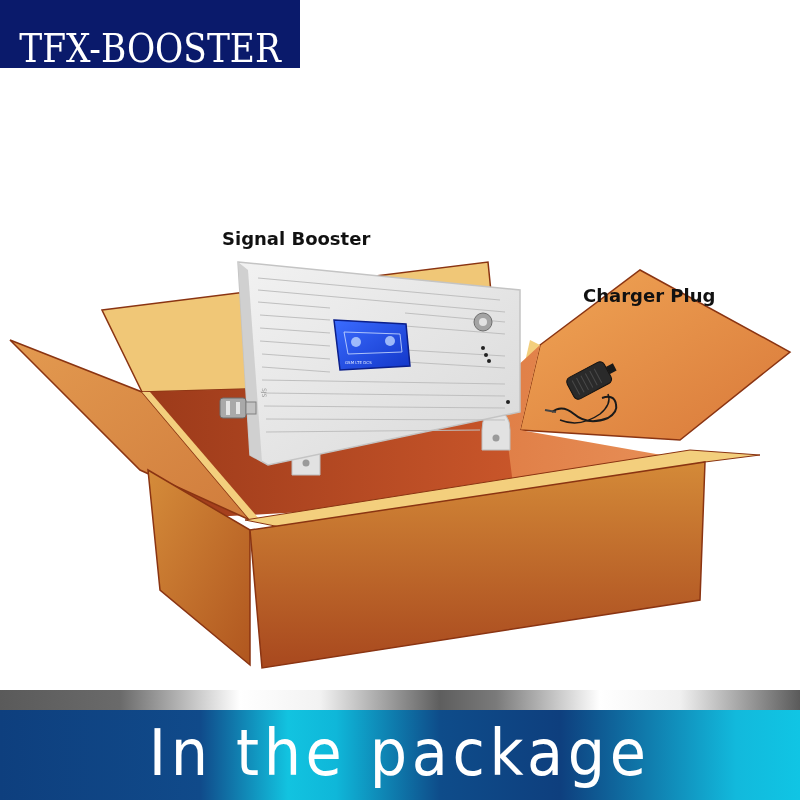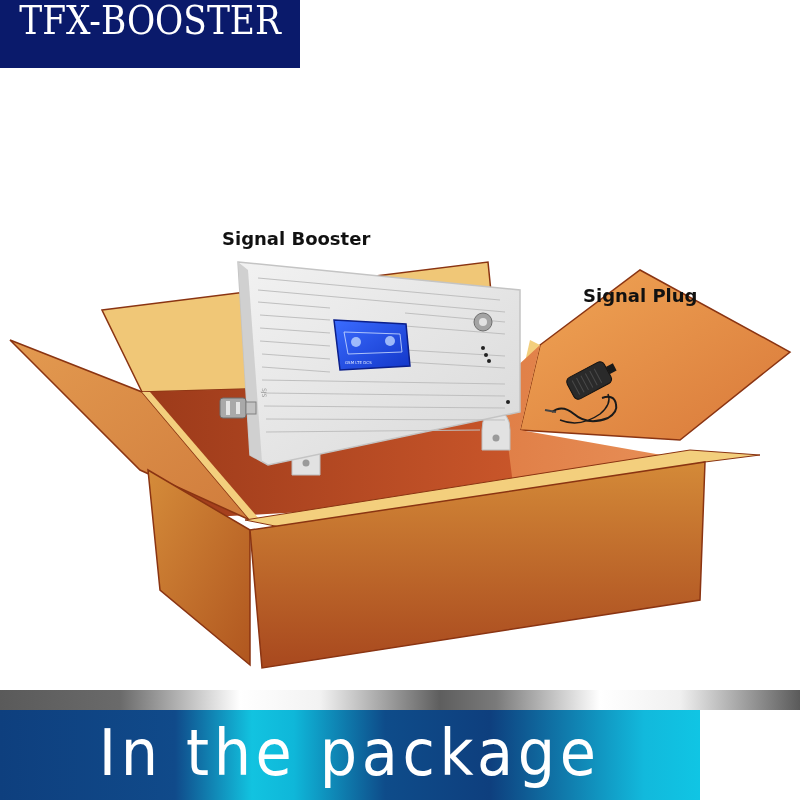--- a/index.html
+++ b/index.html
@@ -4,21 +4,21 @@
 <style>
   html, body { margin: 0; padding: 0; }
   body {
     width: 800px; height: 800px; position: relative; overflow: hidden;
     background: #ffffff;
     font-family: "DejaVu Sans", sans-serif;
   }
   .brand-badge {
     position: absolute; left: 0; top: 0; width: 300px; height: 68px;
     background: #0a1a6b;
-    display: flex; align-items: flex-start; justify-content: center;
+    display: flex; align-items: flex-end; justify-content: center;
   }
   .brand-text {
     color: #ffffff;
     font-family: "DejaVu Serif", "Liberation Serif", serif;
     font-size: 40px; letter-spacing: 0px; line-height: 1;
     transform: scaleX(0.86);
     white-space: nowrap;
   }
   .scene { position: absolute; left: 0; top: 0; width: 800px; height: 800px; }
   .label {
@@ -26,21 +26,21 @@
     font-family: "DejaVu Sans", sans-serif; font-size: 18px; white-space: nowrap;
   }
   .label-booster { left: 222px; top: 228px; }
   .label-charger { left: 583px; top: 285px; }
 
   .footer-strip {
     position: absolute; left: 0; top: 690px; width: 800px; height: 20px;
     background: linear-gradient(90deg, #5a5a5a 0%, #6a6a6a 15%, #ffffff 30%, #f2f2f2 40%, #5e5e5e 55%, #7a7a7a 62%, #ffffff 75%, #f0f0f0 85%, #5a5a5a 100%);
   }
   .footer-banner {
-    position: absolute; left: 0; top: 710px; width: 700px; height: 90px;
+    position: absolute; left: 0; top: 710px; width: 800px; height: 90px;
     background: linear-gradient(90deg, #0e3f7e 0%, #104a8a 25%, #12c3e0 36%, #0fb7d9 42%, #0e4c8a 55%, #0e3f7e 70%, #12b9dc 92%, #10c5e4 100%);
     display: flex; align-items: center; justify-content: center;
   }
   .footer-text {
     color: #ffffff; font-family: "DejaVu Sans", sans-serif;
     font-size: 64px; letter-spacing: 5px; transform: scaleX(0.92);
     white-space: nowrap; line-height: 1; margin-top: -4px;
   }
 </style>
 </head>
@@ -185,18 +185,18 @@
         <line x1="589" y1="372" x2="589" y2="388"></line>
         <line x1="594" y1="372" x2="594" y2="388"></line>
         <line x1="599" y1="372" x2="599" y2="388"></line>
       </g>
       <rect x="610" y="376" width="8" height="8" fill="#1a1a1a"></rect>
     </g>
   </g>
 </svg>
 
 <div class="label label-booster">Signal Booster</div>
-<div class="label label-charger">Signal Plug</div>
+<div class="label label-charger">Charger Plug</div>
 
 <div class="footer-strip"></div>
 <div class="footer-banner">
   <span class="footer-text">In the package</span>
 </div>
 
 </body></html>

